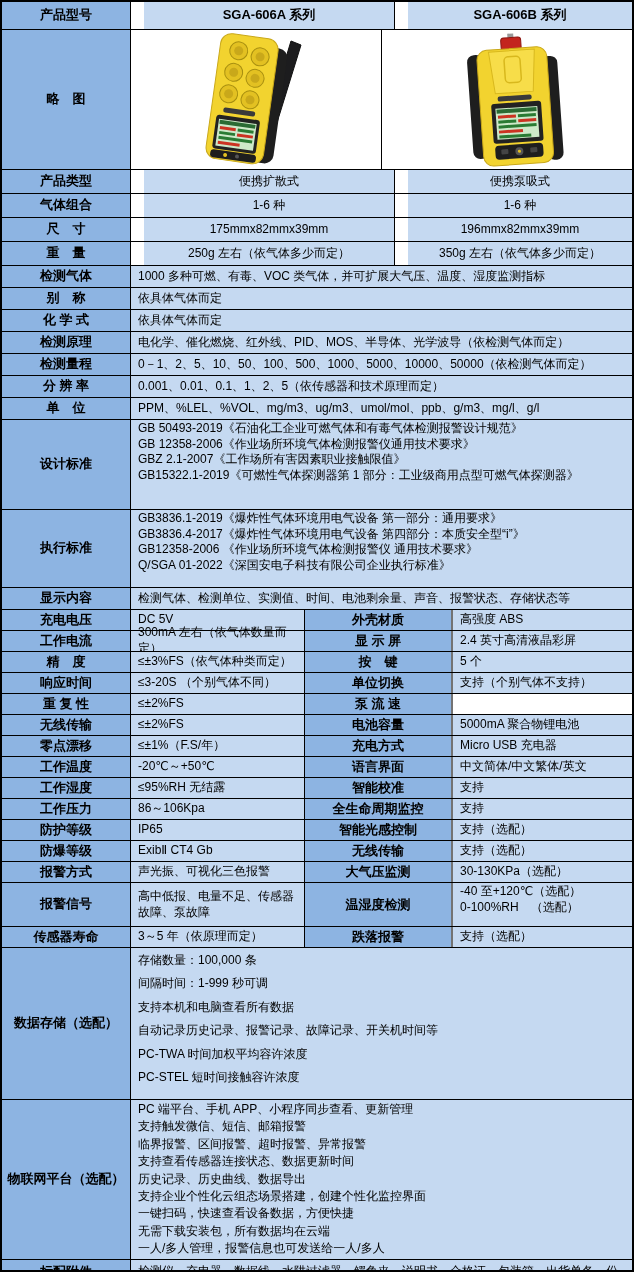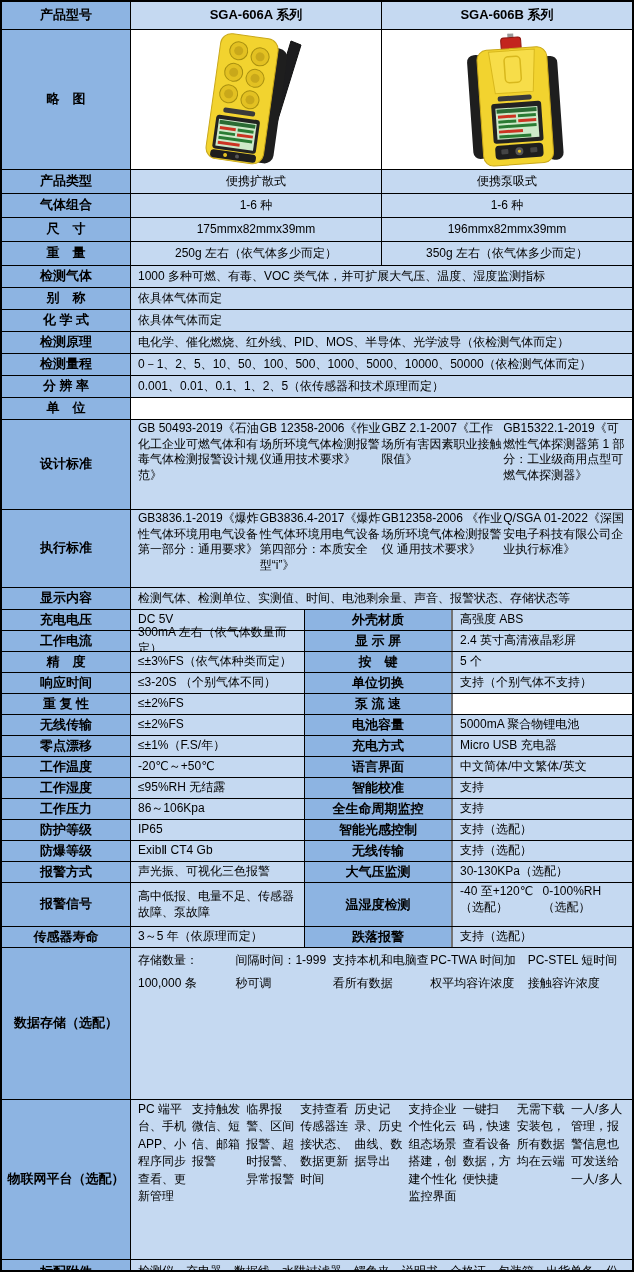--- a/index.html
+++ b/index.html
@@ -14,31 +14,31 @@
   .lab {
     flex:0 0 129px; width:129px; background:#8DB4E2; border-right:1px solid #000;
     display:flex; align-items:center; justify-content:center; text-align:center;
     font-weight:bold; font-size:13px; line-height:1.25; padding:1px 3px;
   }
   .lab.col { flex-direction:row; }
   .val {
     background:#C5D9F1; flex:1 1 auto; display:flex; align-items:center;
     font-size:12px; padding:1px 7px; line-height:1.3;
   }
-  .val.center { justify-content:center; }
+  .val.center { justify-content:center;margin-left:13px; }
   .colA { flex:0 0 251px; width:251px; border-right:1px solid #000; }
   .colB { flex:1; }
   .imgcell { background:#fff; display:flex; align-items:center; justify-content:center; }
   .v1 { flex:0 0 174px; width:174px; border-right:1px solid #000; }
   .l2 {
     flex:0 0 148px; width:148px; background:#8DB4E2; border-right:2px solid #737373;
     display:flex; align-items:center; justify-content:center; text-align:center;
     font-weight:bold; font-size:13px; padding:1px 3px; line-height:1.2;
   }
-  .ml { flex-direction:row; align-items:flex-start; justify-content:space-between; }
+  .ml { flex-direction:column; align-items:flex-start; justify-content:flex-start; }
   .ml > div { width:100%; }
   .hdr { font-weight:bold; font-size:13px; }
 </style>
 </head>
 <body>
 
 <div class="tbl">
 
   <div class="r" style="height:28px">
     <div class="lab">产品型号</div>
@@ -175,20 +175,21 @@
   <div class="r" style="height:22px">
     <div class="lab">检测量程</div>
     <div class="val">0－1、2、5、10、50、100、500、1000、5000、10000、50000（依检测气体而定）</div>
   </div>
   <div class="r" style="height:22px">
     <div class="lab">分 辨 率</div>
     <div class="val">0.001、0.01、0.1、1、2、5（依传感器和技术原理而定）</div>
   </div>
   <div class="r" style="height:22px">
     <div class="lab">单　位</div>
+    <div class="val">PPM、%LEL、%VOL、mg/m3、ug/m3、umol/mol、ppb、g/m3、mg/l、g/l</div>
   </div>
 
   <div class="r" style="height:90px">
     <div class="lab">设计标准</div>
     <div class="val ml">
       <div>GB 50493-2019《石油化工企业可燃气体和有毒气体检测报警设计规范》</div>
       <div>GB 12358-2006《作业场所环境气体检测报警仪通用技术要求》</div>
       <div>GBZ 2.1-2007《工作场所有害因素职业接触限值》</div>
       <div>GB15322.1-2019《可燃性气体探测器第 1 部分：工业级商用点型可燃气体探测器》</div>
     </div>
@@ -306,20 +307,21 @@
 
   <div class="r" style="height:152px">
     <div class="lab col">
       <div>数据存储</div>
       <div>（选配）</div>
     </div>
     <div class="val ml" style="line-height:1.95">
       <div>存储数量：100,000 条</div>
       <div>间隔时间：1-999 秒可调</div>
       <div>支持本机和电脑查看所有数据</div>
+      <div>自动记录历史记录、报警记录、故障记录、开关机时间等</div>
       <div>PC-TWA 时间加权平均容许浓度</div>
       <div>PC-STEL 短时间接触容许浓度</div>
     </div>
   </div>
 
   <div class="r" style="height:160px">
     <div class="lab col">
       <div>物联网平台</div>
       <div>（选配）</div>
     </div>

